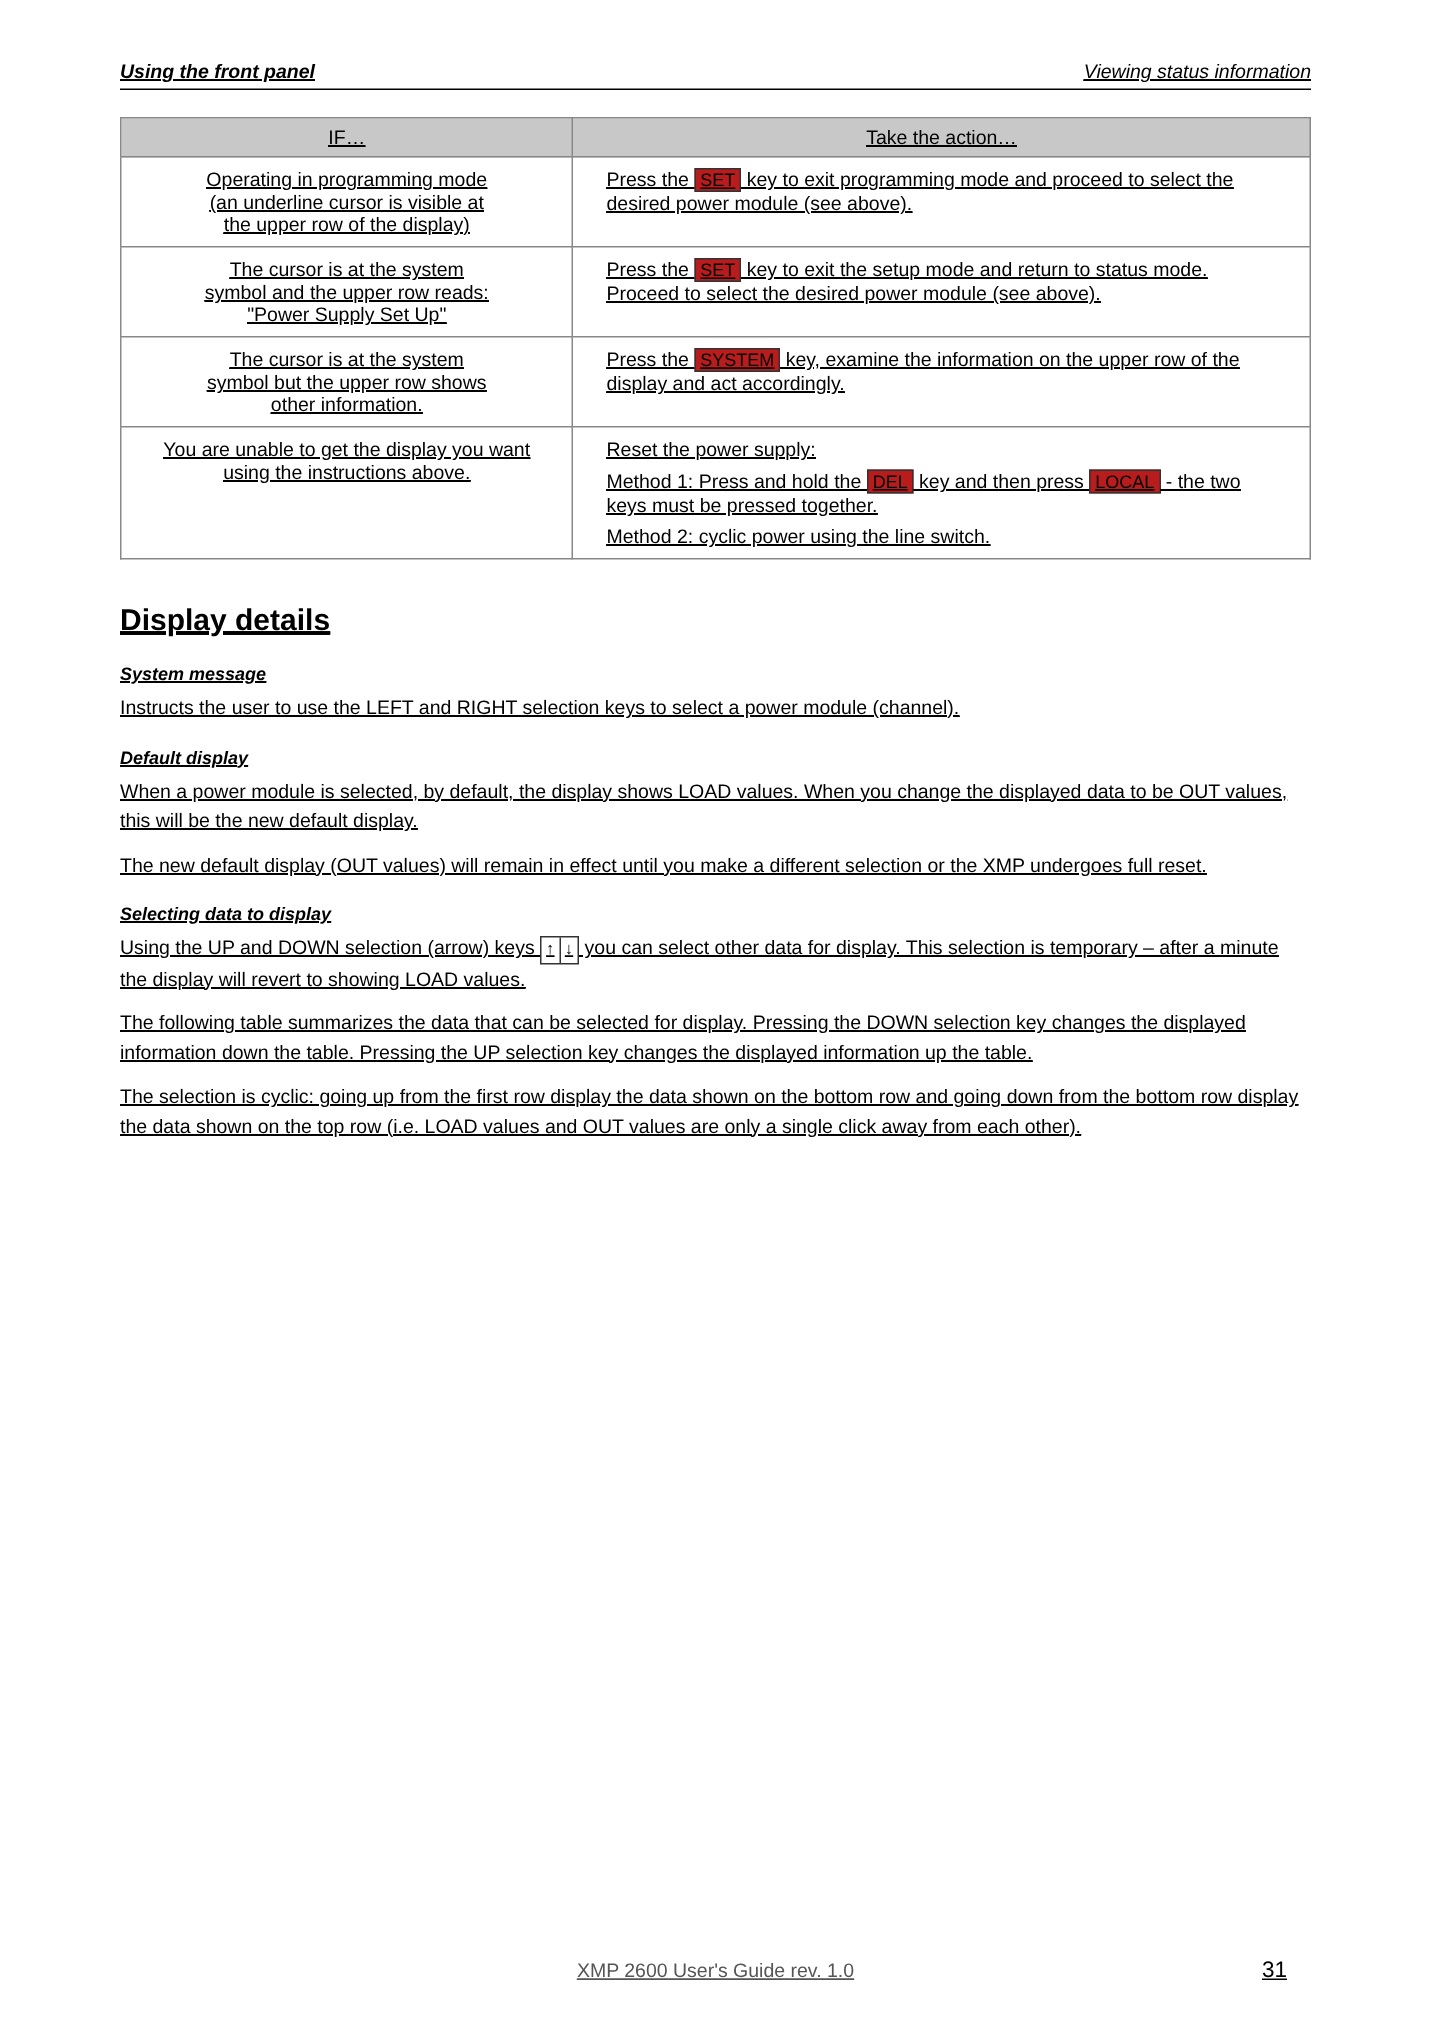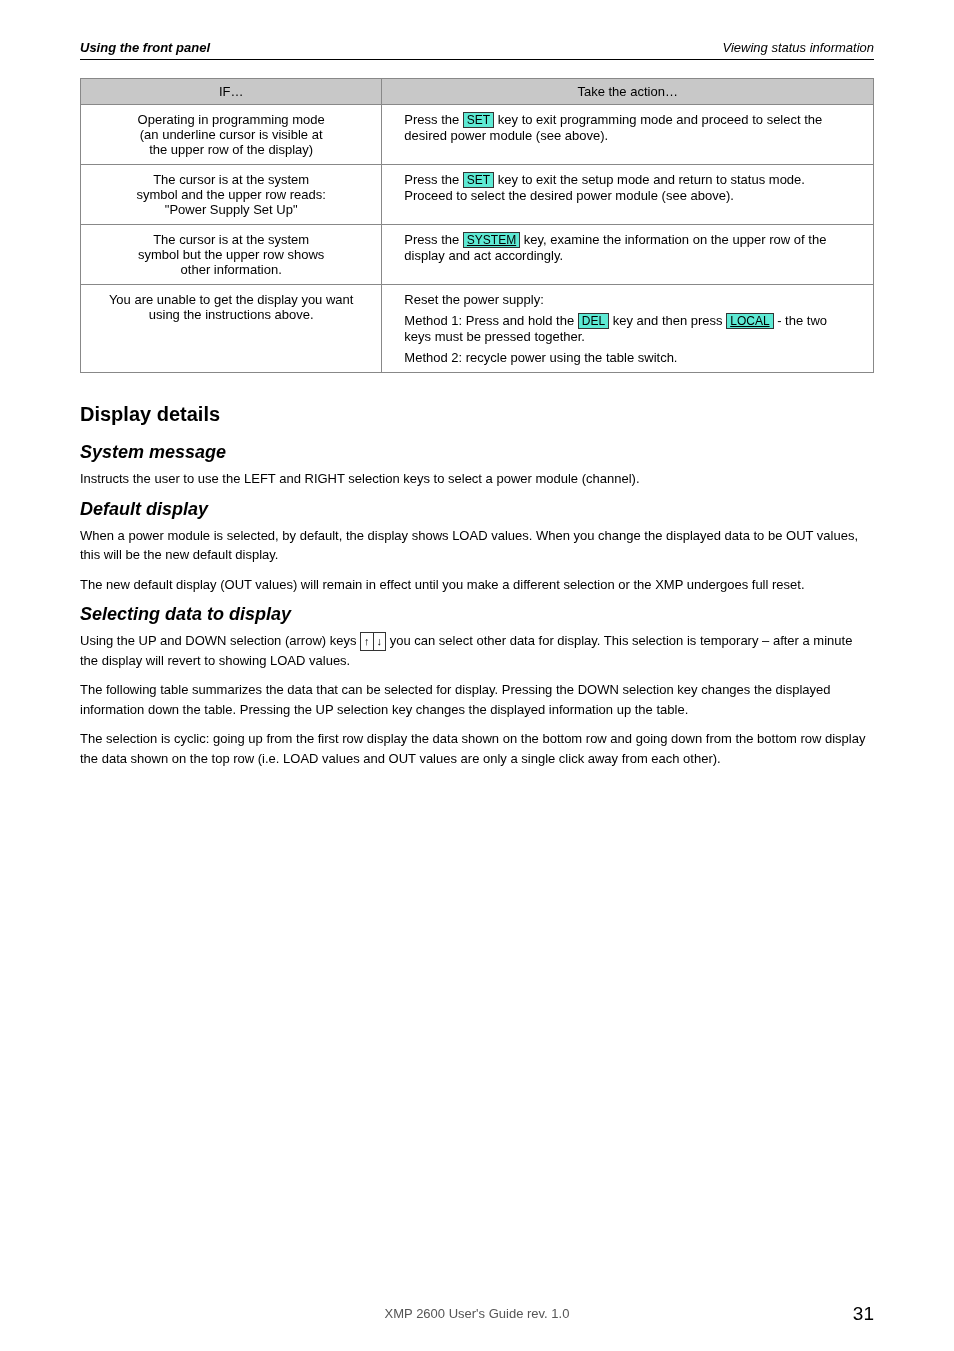--- a/index.html
+++ b/index.html
@@ -1,15 +1,15 @@
 <!DOCTYPE html>
 <html><head>
   <meta charset="utf-8">
   <style>
-    * { box-sizing: border-box; margin: 0; padding: 0; }
+    * { box-sizing: border-box; margin: 0; padding: 0; text-decoration: underline; }
 
     body {
       background: #fff;
       font-family: Arial, Helvetica, sans-serif;
       font-size: 13px;
       color: #000;
       width: 954px;
       min-height: 1351px;
       position: relative;
     }
@@ -63,36 +63,36 @@
     .main-table td.right-col {
       text-align: left;
     }
 
     kbd {
       display: inline-block;
       border: 1px solid #333;
       padding: 0px 3px;
       font-family: Arial, Helvetica, sans-serif;
       font-size: 12px;
-      background: #5eead4;
+      background: #b91c1c;
     }
 
     
     .section-title {
       font-size: 20px;
       font-weight: bold;
       margin-bottom: 16px;
       margin-top: 10px;
     }
 
     .subsection-title {
       font-style: italic;
       font-weight: bold;
-      font-size: 18px;
-      margin-top: 4px;
+      font-size: 12px;
+      margin-top: 16px;
       margin-bottom: 6px;
     }
 
     .body-text {
       font-size: 13px;
       line-height: 1.5;
       margin-bottom: 10px;
     }
 
     
@@ -118,22 +118,22 @@
       left: 0;
       right: 0;
       display: flex;
       justify-content: center;
       align-items: center;
       font-size: 13px;
       color: #555;
     }
     .footer-page-num {
       position: absolute;
-      right: 80px;
-      font-size: 19px;
+      right: 96px;
+      font-size: 15px;
       color: #000;
     }
 
     .underline-text {
       text-decoration: underline;
     }
   </style>
 </head>
 <body>
 
@@ -180,21 +180,21 @@
         </td>
       </tr>
 
       <tr>
         <td class="center-col">
           You are unable to get the display you want using the instructions above.
         </td>
         <td class="right-col">
           <p style="margin-bottom:6px;">Reset the power supply:</p>
           <p style="margin-bottom:6px;">Method 1: Press and hold the <kbd>DEL</kbd> key and then press <kbd><span class="underline-text">LOCAL</span></kbd> - the two keys must be pressed together.</p>
-          <p>Method 2: recycle power using the table switch.</p>
+          <p>Method 2: cyclic power using the line switch.</p>
         </td>
       </tr>
     </tbody>
   </table>
 
   <div>
     <h2 class="section-title">Display details</h2>
 
     <div>
       <div class="subsection-title">System message</div>

